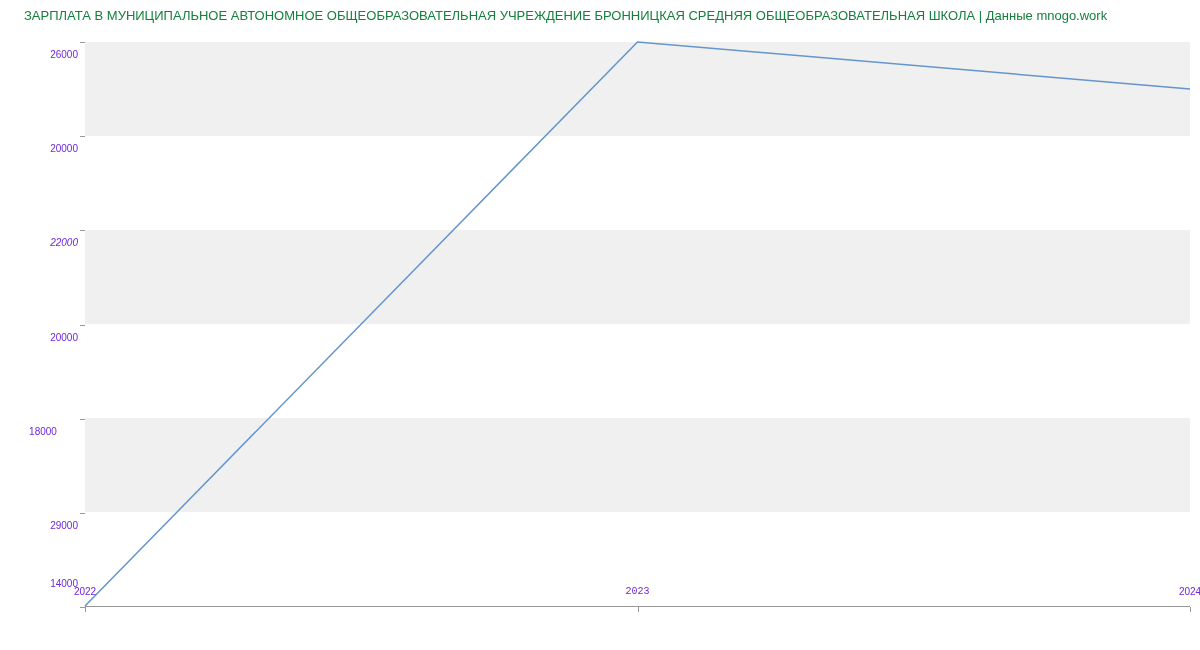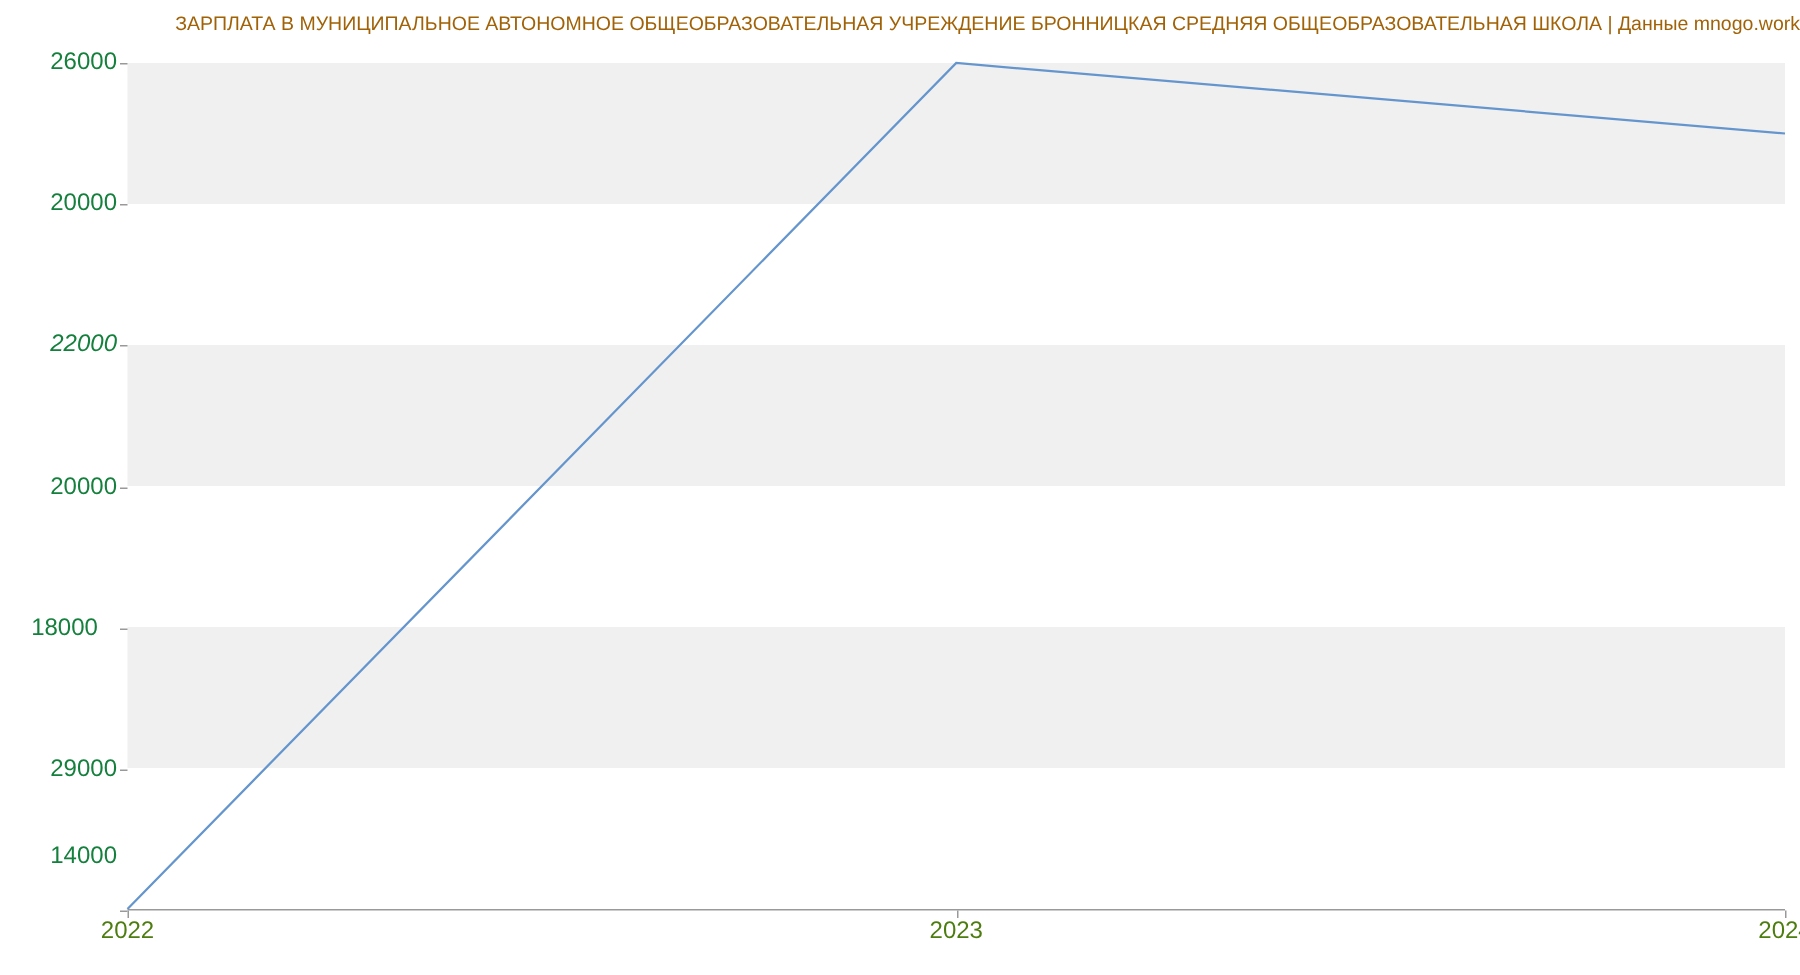--- a/index.html
+++ b/index.html
@@ -5,60 +5,61 @@
     * { margin: 0; padding: 0; box-sizing: border-box; }
     body {
       font-family: Arial, Helvetica, sans-serif;
       background: #ffffff;
       width: 1200px;
       height: 650px;
       position: relative;
     }
     .chart-title {
       font-size: 13px;
-      color: #a16207;
-      text-align: right;
-      padding: 8px 0 4px 12px;
+      color: #15803d;
+      text-align: left;
+      padding: 8px 0 4px 24px;
       font-weight: normal;
       white-space: nowrap;
     }
     .chart-container {
       position: relative;
       width: 1200px;
       height: 610px;
     }
     .plot-area {
       position: absolute;
       left: 85px;
       top: 15px;
       width: 1105px;
       height: 565px;
       border-bottom: 1px solid #999;
     }
     .y-tick-label {
       position: absolute;
       right: 1122px;
-      font-size: 16px;
-      color: #15803d;
+      font-size: 10px;
+      color: #6d28d9;
       text-align: right;
       width: 70px;
       transform: translateY(-50%);
+      margin-top: 12px;
     }
     .y-tick-line {
       position: absolute;
       left: 80px;
       width: 5px;
       height: 1px;
       background: #999;
     }
     .x-tick-label {
       position: absolute;
-      top: 585px;
-      font-size: 16px;
-      color: #4d7c0f;
+      top: 559px;
+      font-size: 10px;
+      color: #6d28d9;
       transform: translateX(-50%);
     }
     .x-tick-line {
       position: absolute;
       top: 580px;
       width: 1px;
       height: 5px;
       background: #999;
     }
     svg.line-svg {
@@ -100,17 +101,17 @@
     <div class="y-tick-label" style="top: 297.5px;">20000</div>
     <div class="y-tick-line" style="top: 297.5px;"></div>
     <div class="y-tick-label" style="top: 203.333px; font-style: italic;">22000</div>
     <div class="y-tick-line" style="top: 203.333px;"></div>
     <div class="y-tick-label" style="top: 109.167px;">20000</div>
     <div class="y-tick-line" style="top: 109.167px;"></div>
     <div class="y-tick-label" style="top: 15px;">26000</div>
     <div class="y-tick-line" style="top: 15px;"></div>
     <div class="x-tick-label" style="left: 85px;">2022</div>
     <div class="x-tick-line" style="left: 85px;"></div>
-    <div class="x-tick-label" style="left: 637.5px;">2023</div>
+    <div class="x-tick-label" style="left: 637.5px; font-family: Liberation Mono, monospace;">2023</div>
     <div class="x-tick-line" style="left: 637.5px;"></div>
     <div class="x-tick-label" style="left: 1190px;">2024</div>
     <div class="x-tick-line" style="left: 1190px;"></div>
   </div>
 
 </body></html>

